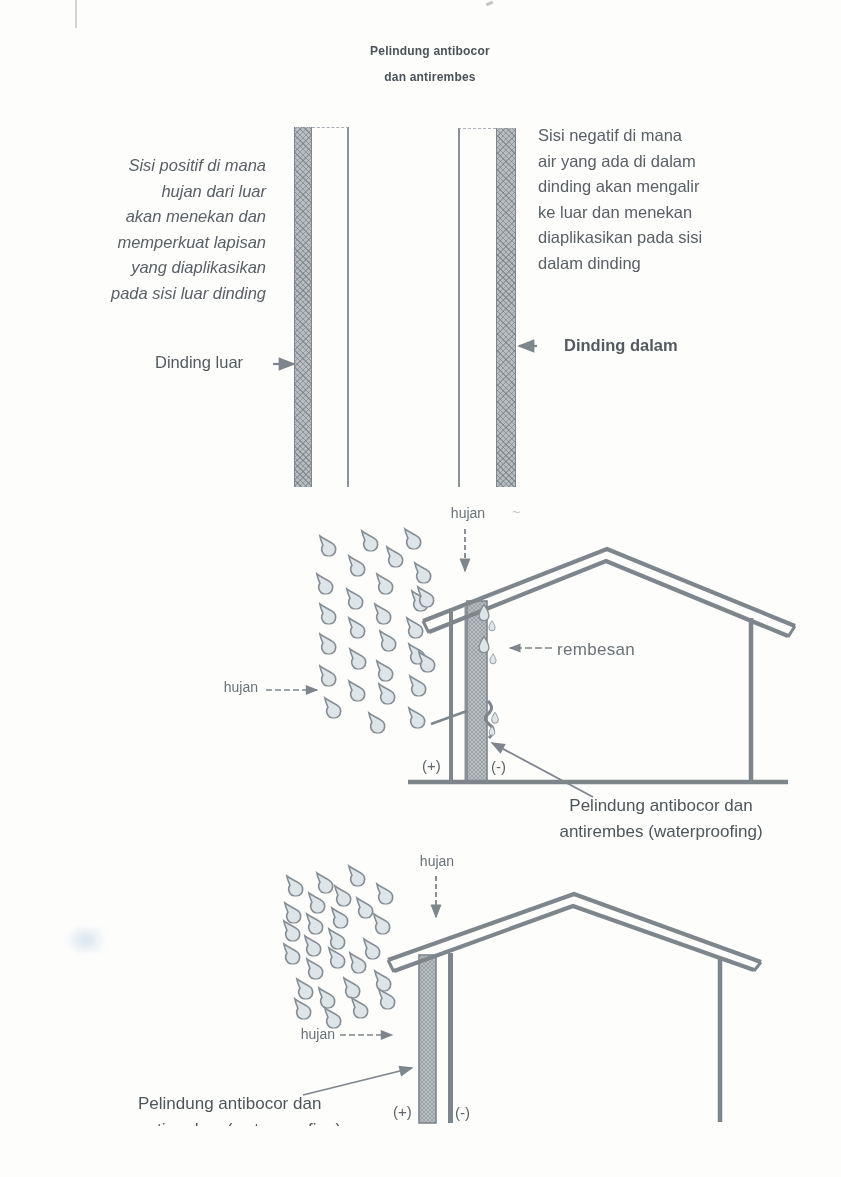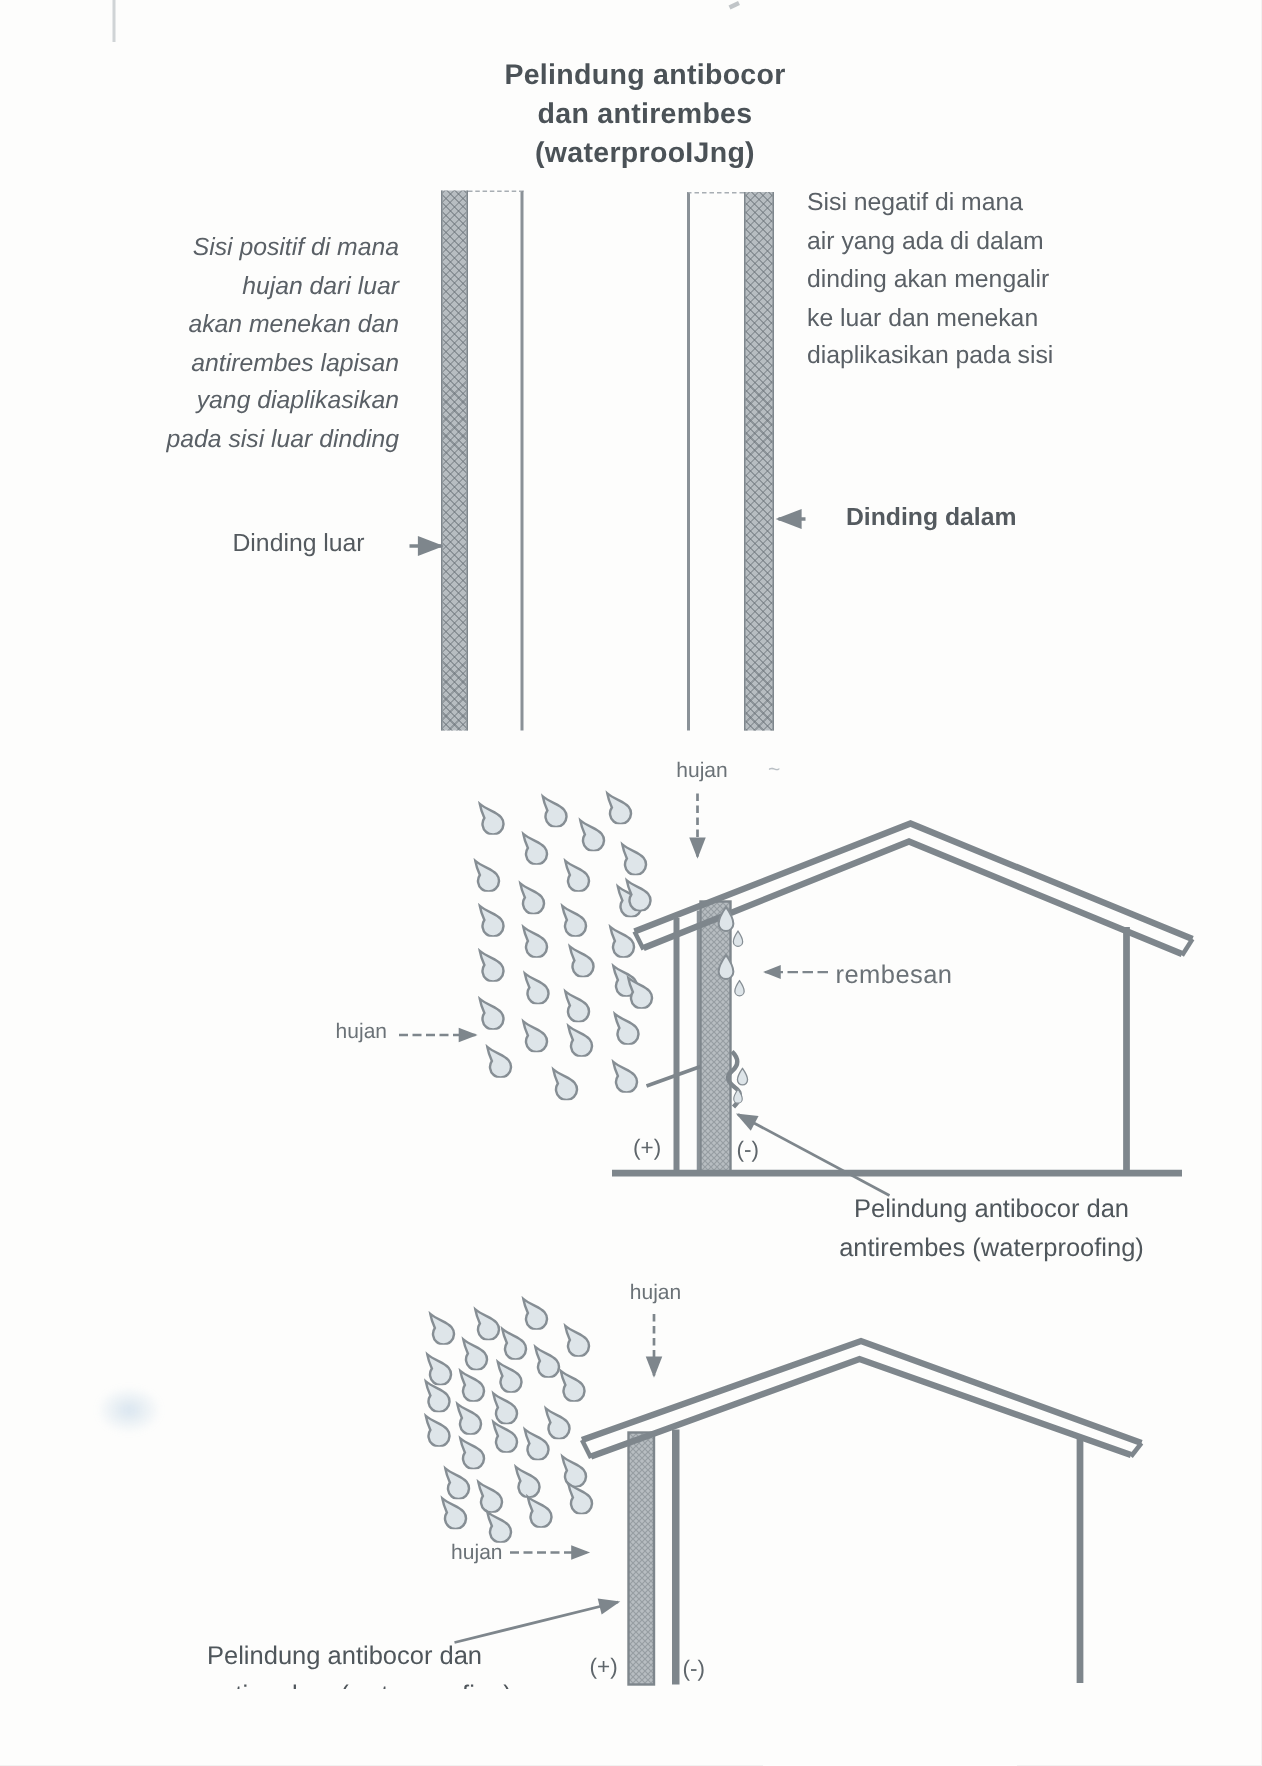--- a/index.html
+++ b/index.html
@@ -1,21 +1,21 @@
 <!DOCTYPE html>
 <html><head>
 <meta charset="utf-8">
 <style>
   html,body{margin:0;padding:0;background:#e9e9e9;}
   .page{position:relative;width:841px;height:1177px;background:#fdfdfc;overflow:hidden;
         font-family:"Liberation Sans",sans-serif;color:#565c61;margin:0 auto;}
   .abs{position:absolute;}
   .ov{position:absolute;pointer-events:none;}
   .title{left:280px;top:38px;width:300px;text-align:center;
-         font-weight:bold;font-size:19px;line-height:26px;color:#4b5257;letter-spacing:.2px;}
+         font-weight:bold;font-size:12px;line-height:26px;color:#4b5257;letter-spacing:.2px;}
   .note{font-size:16.5px;line-height:25.6px;color:#5a6066;}
   .note-left{left:58px;top:153px;width:208px;text-align:right;font-style:italic;}
   .note-right{left:538px;top:123px;width:232px;text-align:left;}
   .lbl{font-size:16.5px;color:#545a5f;}
   .small-lbl{font-size:14px;color:#6b7277;}
   .tiny-lbl{font-size:17px;color:#6b7277;letter-spacing:.3px;}
   .sign{font-size:15px;color:#5f666b;}
   .caption{font-size:17px;line-height:25.5px;color:#4f565b;}
   .hatch{background-color:#b7bdc1;
     background-image:
@@ -45,38 +45,38 @@
 
   <div class="abs artifact" style="left:75px;top:0;width:2px;height:28px;background:#b9bec2;opacity:.65;"></div>
   <div class="abs artifact" style="left:486px;top:2px;width:7px;height:3px;background:#9aa0a5;opacity:.6;transform:rotate(-25deg);"></div>
   <div class="abs artifact" style="left:512px;top:504px;color:#b9bfc4;font-size:14px;">~</div>
   <div class="abs artifact" style="left:64px;top:924px;width:44px;height:32px;border-radius:50%;
               background:radial-gradient(ellipse at center, rgba(150,185,215,.35), rgba(150,185,215,0) 70%);filter:blur(2px);"></div>
 
   <div class="abs title">
     <div>Pelindung antibocor</div>
     <div>dan antirembes</div>
-    <div>(waterprooIJng)</div>
   </div>
 
   <div class="abs note note-left">
     <div>Sisi positif di mana</div>
     <div>hujan dari luar</div>
     <div>akan menekan dan</div>
-    <div>antirembes lapisan</div>
+    <div>memperkuat lapisan</div>
     <div>yang diaplikasikan</div>
     <div>pada sisi luar dinding</div>
   </div>
 
   <div class="abs note note-right">
     <div>Sisi negatif di mana</div>
     <div>air yang ada di dalam</div>
     <div>dinding akan mengalir</div>
     <div>ke luar dan menekan</div>
     <div>diaplikasikan pada sisi</div>
+    <div>dalam dinding</div>
   </div>
 
   <div class="abs" style="left:294px;top:127px;width:55px;height:360px;">
     <div class="abs hatch" style="left:0;top:0;width:18px;height:100%;"></div>
     <div class="abs wall-body-a" style="left:18px;top:0;width:37px;height:100%;"></div>
   </div>
 
   <div class="abs" style="left:458px;top:128px;width:58px;height:359px;">
     <div class="abs wall-body-b" style="left:0;top:0;width:38px;height:100%;"></div>
     <div class="abs hatch" style="left:38px;top:0;width:20px;height:100%;"></div>

